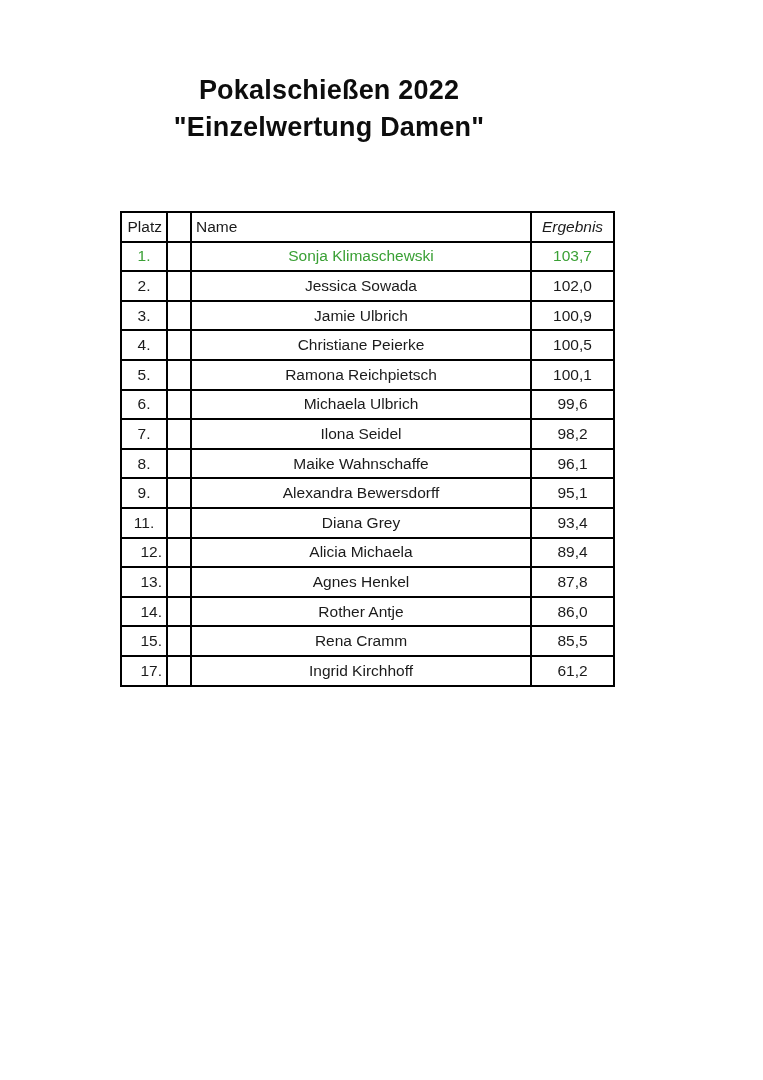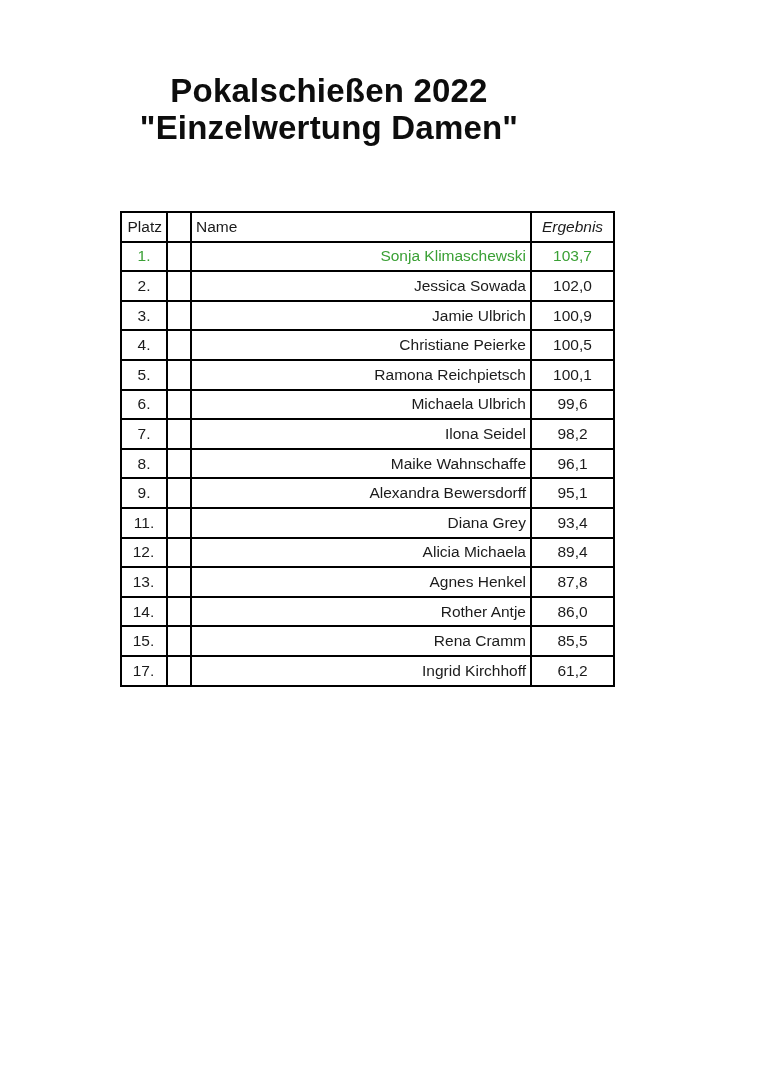--- a/index.html
+++ b/index.html
@@ -16,21 +16,21 @@
     font-family: "Liberation Sans", sans-serif;
     color: #1b1b1b;
   }
   .title-block {
     position: absolute;
     top: 72px;
     left: 40px;
     width: 578px;
     text-align: center;
     font-weight: 700;
-    font-size: 33px;
+    font-size: 27px;
     line-height: 37px;
     color: #0d0d0d;
     letter-spacing: 0.2px;
   }
   table.results {
     position: absolute;
     top: 211px;
     left: 120px;
     border-collapse: collapse;
     table-layout: fixed;
@@ -44,23 +44,23 @@
     white-space: nowrap;
     overflow: hidden;
     color: #1b1b1b;
     background: #ffffff;
   }
   .results th.h-platz { text-align: right; }
   .results th.h-spacer { padding: 0; }
   .results th.h-name { text-align: left; margin-left: 40px; }
   .results th.h-erg { text-align: center; font-style: italic; }
   .results td.c-platz { text-align: center; }
-  .results td.c-platz.left { text-align: center; padding-left: 3px; }
+  .results td.c-platz.left { text-align: right; padding-left: 3px; }
   .results td.c-spacer { padding: 0; }
-  .results td.c-name { text-align: right; margin-top: 35px; }
+  .results td.c-name { text-align: center; margin-top: 35px; }
   .results td.c-erg { text-align: center; }
   tr.highlight td { color: inherit; }
 </style>
 </head>
 <body>
 
 <div class="page">
 
   <div class="title-block">
     <div>Pokalschießen 2022</div>

